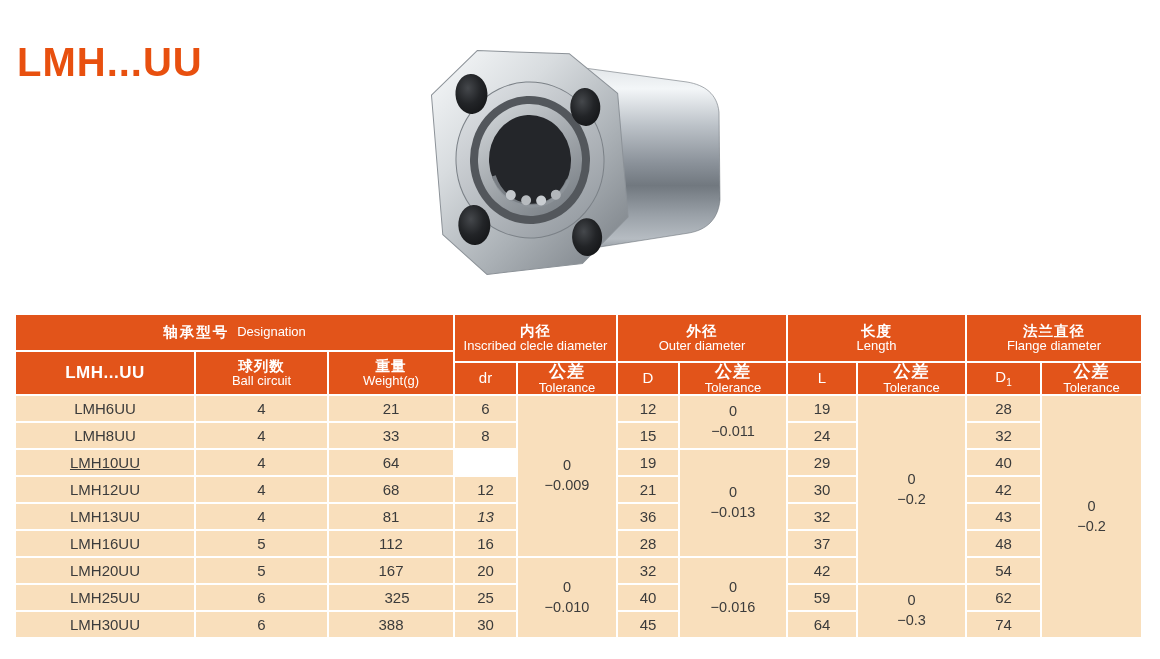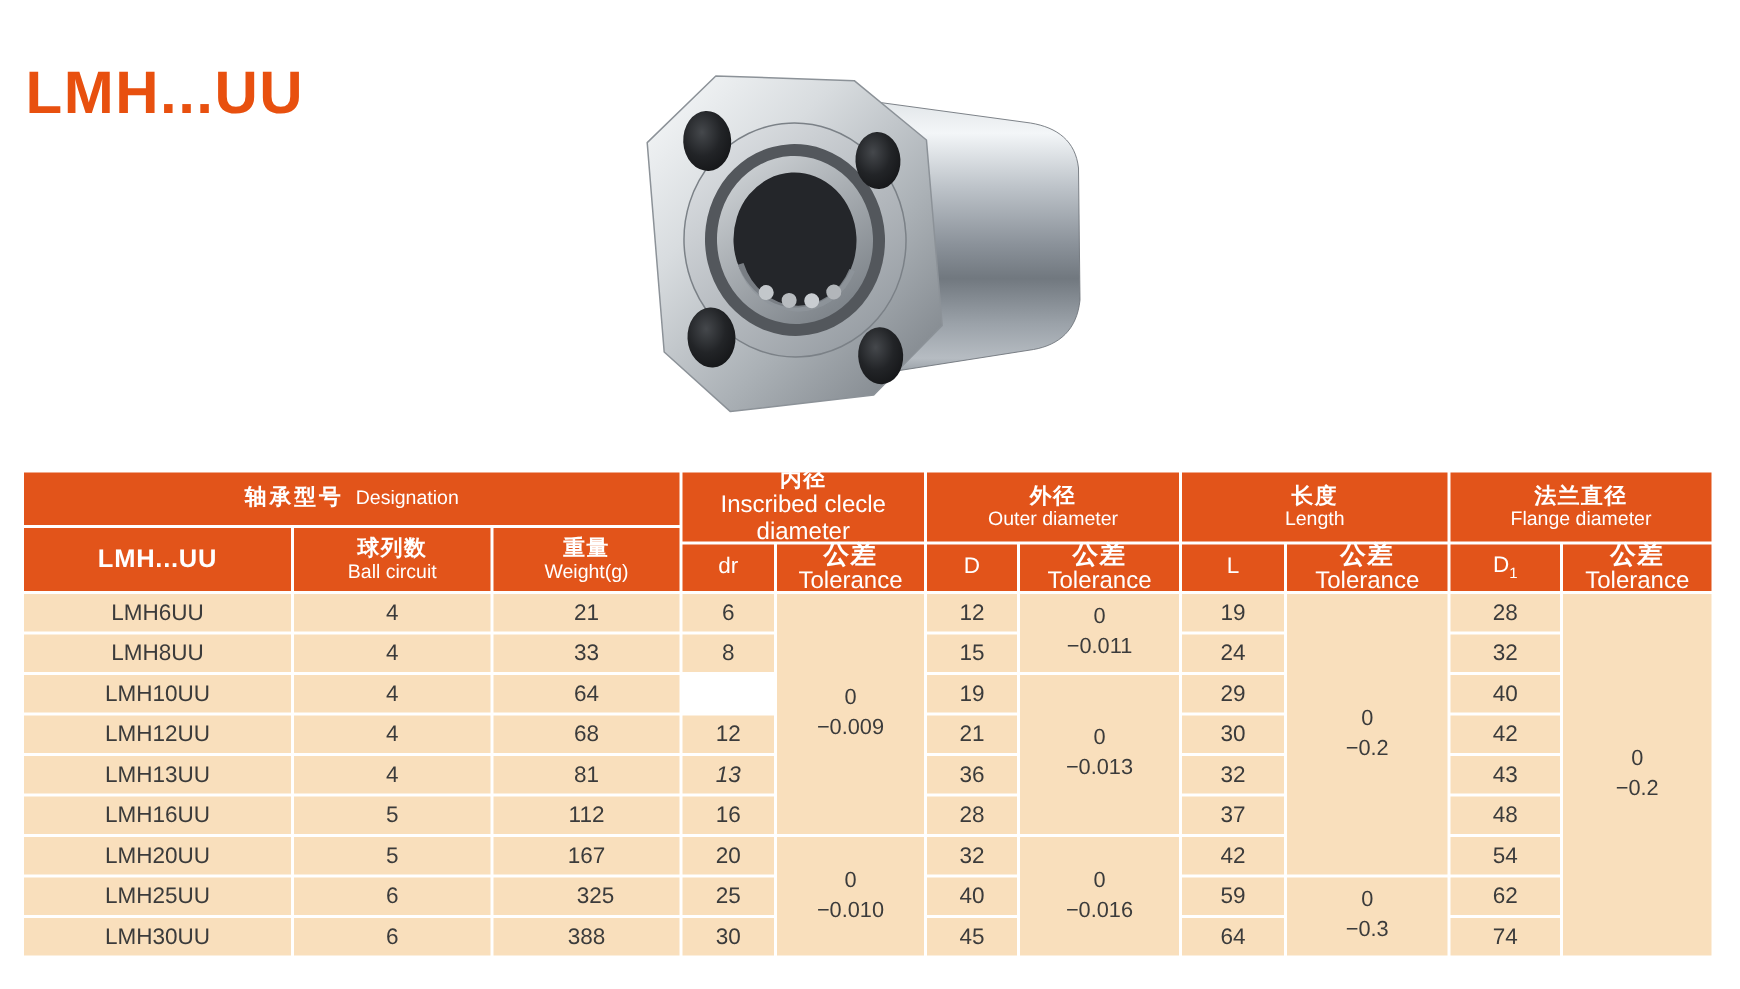--- a/index.html
+++ b/index.html
@@ -21,21 +21,21 @@
     grid-template-rows:35px 9px 31px repeat(9,25px);
     gap:2px;background:transparent;
   }
   .h-cell{
     background:#e2541a;color:#ffffff;
     display:flex;flex-direction:column;align-items:center;justify-content:center;
     text-align:center;line-height:1.12;
   }
   .h-cn{font-size:14.5px;font-weight:bold;letter-spacing:1px;}
   .h-en{font-size:13px;}
-  .h-en-small{font-size:16px;text-align:center;}
+  .h-en-small{font-size:13px;text-align:center;}
   .h-inline{flex-direction:row;gap:8px;}
   .h-inline .h-cn{letter-spacing:2px;}
   .h-model{font-size:17px;font-weight:bold;letter-spacing:0.5px;}
   .h-sym{font-size:15px;}
   .h-sym sub{font-size:10px;}
   .tol-head .h-cn{font-size:17px;}
   .d-cell{
     background:#f9dfbc;color:#3b3b3b;font-size:15px;
     display:flex;align-items:center;justify-content:center;text-align:center;
   }
@@ -161,21 +161,21 @@
     <div class="h-cell" style="grid-column:10;grid-row:3;">
       <span class="h-sym"><span>D</span><sub>1</sub></span>
     </div>
     <div class="h-cell tol-head" style="grid-column:11;grid-row:3;">
       <span class="h-cn">公差</span>
       <span class="h-en-small">Tolerance</span>
     </div>
 
     <div class="d-cell" style="grid-column:1;grid-row:4;">LMH6UU</div>
     <div class="d-cell" style="grid-column:1;grid-row:5;">LMH8UU</div>
-    <div class="d-cell" style="grid-column:1;grid-row:6;">LMH10UU</div>
+    <div class="d-cell" style="grid-column:1;grid-row:6;text-decoration:underline;">LMH10UU</div>
     <div class="d-cell" style="grid-column:1;grid-row:7;">LMH12UU</div>
     <div class="d-cell" style="grid-column:1;grid-row:8;">LMH13UU</div>
     <div class="d-cell" style="grid-column:1;grid-row:9;">LMH16UU</div>
     <div class="d-cell" style="grid-column:1;grid-row:10;">LMH20UU</div>
     <div class="d-cell" style="grid-column:1;grid-row:11;">LMH25UU</div>
     <div class="d-cell" style="grid-column:1;grid-row:12;">LMH30UU</div>
 
     <div class="d-cell" style="grid-column:2;grid-row:4;">4</div>
     <div class="d-cell" style="grid-column:2;grid-row:5;">4</div>
     <div class="d-cell" style="grid-column:2;grid-row:6;">4</div>

